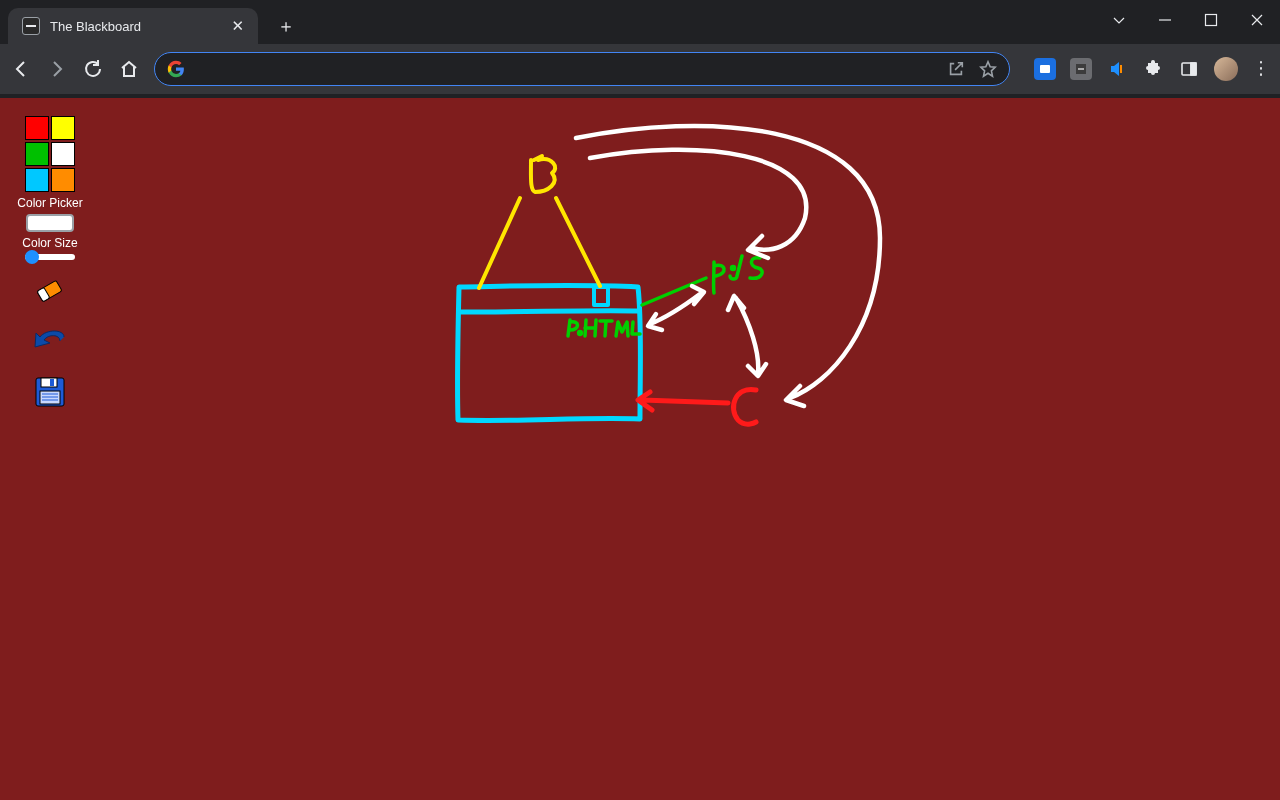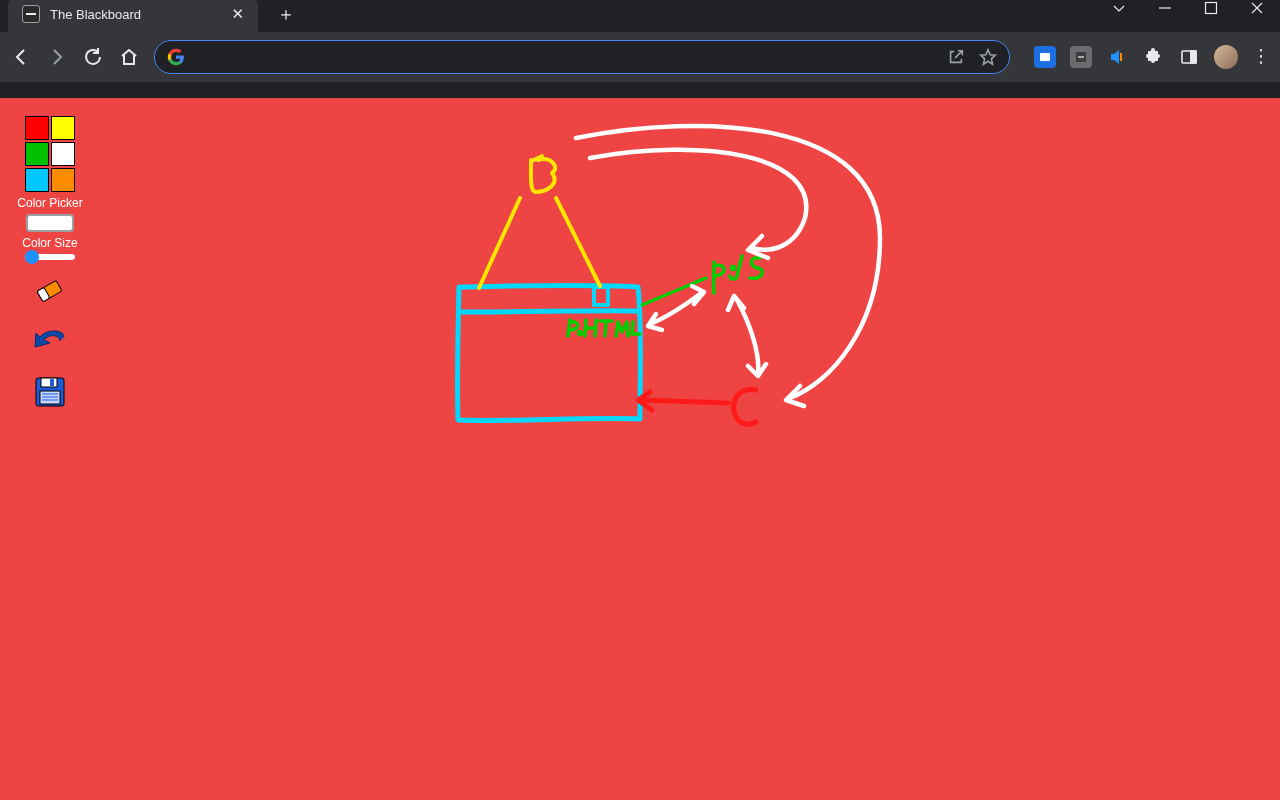--- a/index.html
+++ b/index.html
@@ -1,19 +1,19 @@
 <!DOCTYPE html>
 <html><head>
 <meta charset="utf-8">
 <style>
   * { margin: 0; padding: 0; box-sizing: border-box; font-family: "Segoe UI", Arial, sans-serif; }
   html, body { width: 1280px; height: 800px; background: #202124; overflow: hidden; }
 
   
-  .titlebar { height: 32px; background: #202124; display: flex; align-items: flex-end; }
+  .titlebar { height: 44px; background: #202124; display: flex; align-items: flex-end; }
   .tab {
     margin-left: 8px; height: 36px; background: #35363a; border-radius: 10px 10px 0 0;
     display: flex; align-items: center; gap: 10px; padding: 0 14px; min-width: 250px; color: #e8eaed; font-size: 13px;
   }
   .favicon { width: 18px; height: 18px; background:#2a2a2a; border:1px solid #9aa0a6; border-radius:3px; position:relative; flex:0 0 auto;}
   .favicon::after{content:"";position:absolute;left:3px;right:3px;top:7px;border-top:2px dashed #e8eaed;}
   .tab .close { margin-left: auto; color: #e8eaed; font-size: 15px; }
   .newtab { width:32px;height:32px;display:flex;align-items:center;justify-content:center;color:#e8eaed;font-size:18px;margin-left:12px;margin-bottom:2px;}
   .win-controls { margin-left: auto; display: flex; align-items: center; height: 48px; }
   .win-ctl { width: 46px; height: 100%; display: flex; align-items: center; justify-content: center; color: #e8eaed; }
@@ -31,21 +31,21 @@
   .g-icon { width:18px;height:18px; }
   .omnibox input { flex:1; background:transparent; border:none; outline:none; color:#e8eaed; font-size:14px;}
   .om-right { display:flex; gap:14px; align-items:center;}
   .om-right svg { stroke:#9aa0a6; stroke-width:1.8; fill:none; width:18px;height:18px;}
   .ext-icons { display:flex; gap:14px; align-items:center; margin-left:10px;}
   .ext { width:22px;height:22px;border-radius:4px;display:flex;align-items:center;justify-content:center;}
   .avatar{ width:24px;height:24px;border-radius:50%;background:linear-gradient(135deg,#d7b899,#8a6d5a);}
   .kebab{ color:#e8eaed; font-size:18px; letter-spacing:0; line-height:0.4;}
 
   
-  .page { position: absolute; top: 98px; left: 0; right: 0; bottom: 0; background: #ef4444; }
+  .page { position: absolute; top: 98px; left: 0; right: 0; bottom: 0; background: #7f1d1d; }
 
   
   .sidebar { position:absolute; top:18px; left:14px; width:72px; display:flex; flex-direction:column; align-items:center; color:#fff; font-size:12px;}
   .palette { display:grid; grid-template-columns:24px 24px; grid-auto-rows:24px; gap:2px; }
   .sw { width:24px; height:24px; border:1px solid #000; }
   .lbl { text-align:center; margin-top:4px; font-size:12px; line-height:14px;}
   .picker-box{ margin-top:4px; width:48px;height:18px;background:#fff;border:2px solid #9aa0a6;border-radius:4px;}
   .slider { margin-top:4px; width:50px;height:6px;background:#fff;border-radius:3px;position:relative;}
   .slider .thumb{position:absolute;left:0;top:-4px;width:14px;height:14px;background:#1e90ff;border-radius:50%;}
 

